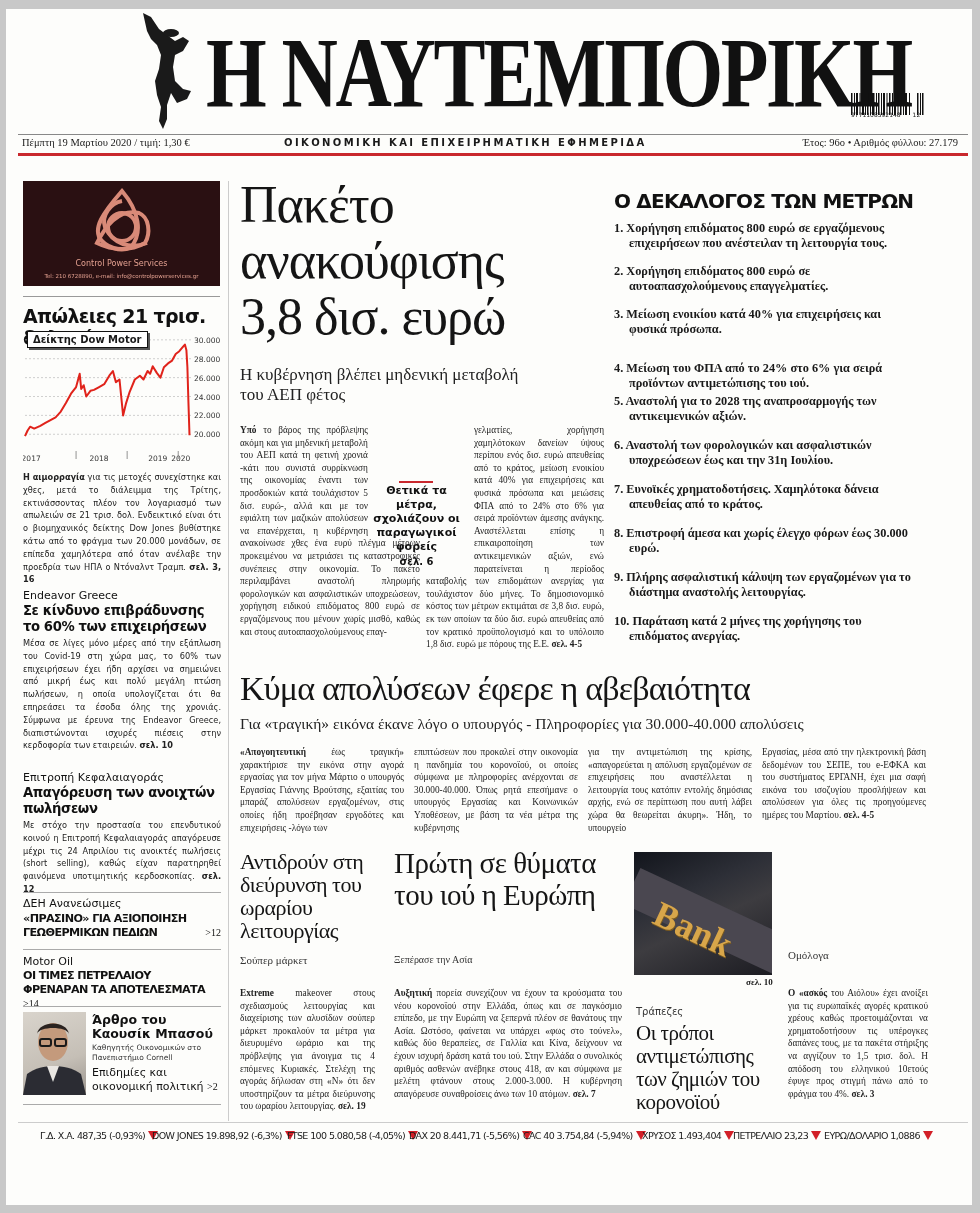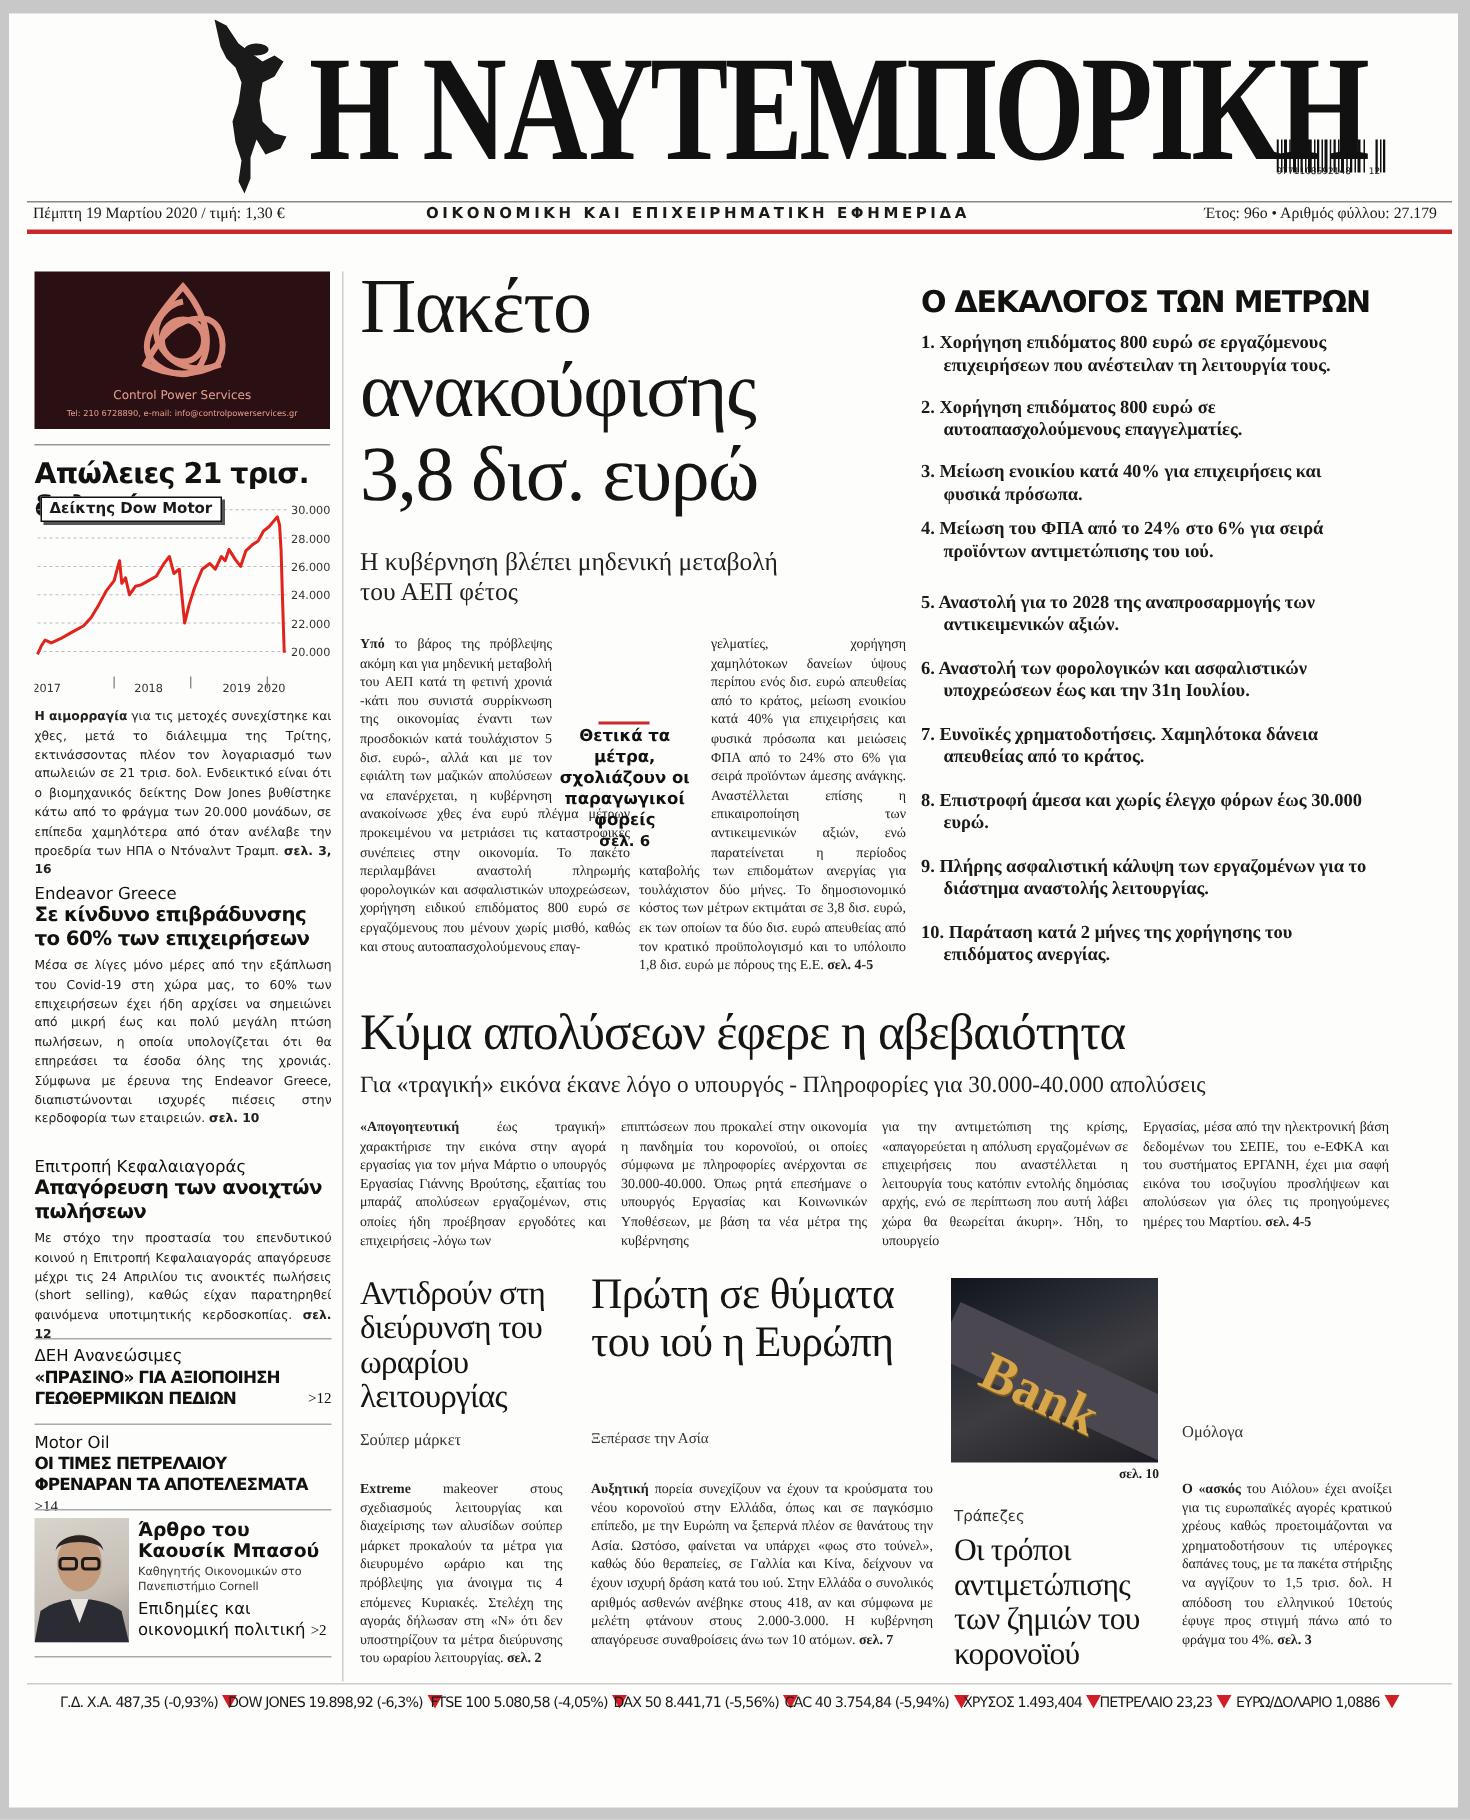--- a/index.html
+++ b/index.html
@@ -216,57 +216,57 @@
   <div class="abs lead-body" style="left:420px;top:415px;width:178px;height:240px;overflow:hidden">
     <div style="float:left;width:48px;height:88px;margin-top:52px"></div>
     <span>γελματίες, χορήγηση χαμηλότοκων δανείων ύψους περίπου ενός δισ. ευρώ απευθείας από το κράτος, μείωση ενοικίου κατά 40% για επιχειρήσεις και φυσικά πρόσωπα και μειώσεις ΦΠΑ από το 24% στο 6% για σειρά προϊόντων άμεσης ανάγκης. Αναστέλλεται επίσης η επικαιροποίηση των αντικειμενικών αξιών, ενώ παρατείνεται η περίοδος καταβολής των επιδομάτων ανεργίας για τουλάχιστον δύο μήνες. Το δημοσιονομικό κόστος των μέτρων εκτιμάται σε 3,8 δισ. ευρώ, εκ των οποίων τα δύο δισ. ευρώ απευθείας από τον κρατικό προϋπολογισμό και το υπόλοιπο 1,8 δισ. ευρώ με πόρους της Ε.Ε.</span> <b>σελ. 4-5</b>
   </div>
 
   <div class="abs box-measures">
     <div class="abs measures-title">Ο ΔΕΚΑΛΟΓΟΣ ΤΩΝ ΜΕΤΡΩΝ</div>
     <div class="abs measure" style="top:40px">1. Χορήγηση επιδόματος 800 ευρώ σε εργαζόμενους επιχειρήσεων που ανέστειλαν τη λειτουργία τους.</div>
     <div class="abs measure" style="top:83px">2. Χορήγηση επιδόματος 800 ευρώ σε αυτοαπασχολούμενους επαγγελματίες.</div>
     <div class="abs measure" style="top:126px">3. Μείωση ενοικίου κατά 40% για επιχειρήσεις και φυσικά πρόσωπα.</div>
-    <div class="abs measure" style="top:164px">4. Μείωση του ΦΠΑ από το 24% στο 6% για σειρά προϊόντων αντιμετώπισης του ιού.</div>
+    <div class="abs measure" style="top:180px">4. Μείωση του ΦΠΑ από το 24% στο 6% για σειρά προϊόντων αντιμετώπισης του ιού.</div>
     <div class="abs measure" style="top:213px">5. Αναστολή για το 2028 της αναπροσαρμογής των αντικειμενικών αξιών.</div>
     <div class="abs measure" style="top:257px">6. Αναστολή των φορολογικών και ασφαλιστικών υποχρεώσεων έως και την 31η Ιουλίου.</div>
     <div class="abs measure" style="top:301px">7. Ευνοϊκές χρηματοδοτήσεις. Χαμηλότοκα δάνεια απευθείας από το κράτος.</div>
     <div class="abs measure" style="top:345px">8. Επιστροφή άμεσα και χωρίς έλεγχο φόρων έως 30.000 ευρώ.</div>
     <div class="abs measure" style="top:389px">9. Πλήρης ασφαλιστική κάλυψη των εργαζομένων για το διάστημα αναστολής λειτουργίας.</div>
     <div class="abs measure" style="top:433px">10. Παράταση κατά 2 μήνες της χορήγησης του επιδόματος ανεργίας.</div>
   </div>
 
   <div class="abs h2 serif">Κύμα απολύσεων έφερε η αβεβαιότητα</div>
   <div class="abs h2-sub serif">Για «τραγική» εικόνα έκανε λόγο ο υπουργός - Πληροφορίες για 30.000-40.000 απολύσεις</div>
   <div class="abs body9" style="left:234px;top:737px;width:164px"><b>«Απογοητευτική</b><span> έως τραγική» χαρακτήρισε την εικόνα στην αγορά εργασίας για τον μήνα Μάρτιο ο υπουργός Εργασίας Γιάννης Βρούτσης, εξαιτίας του μπαράζ απολύσεων εργαζομένων, στις οποίες ήδη προέβησαν εργοδότες και επιχειρήσεις -λόγω των</span></div>
   <div class="abs body9" style="left:408px;top:737px;width:164px">επιπτώσεων που προκαλεί στην οικονομία η πανδημία του κορονοϊού, οι οποίες σύμφωνα με πληροφορίες ανέρχονται σε 30.000-40.000. Όπως ρητά επεσήμανε ο υπουργός Εργασίας και Κοινωνικών Υποθέσεων, με βάση τα νέα μέτρα της κυβέρνησης</div>
   <div class="abs body9" style="left:582px;top:737px;width:164px">για την αντιμετώπιση της κρίσης, «απαγορεύεται η απόλυση εργαζομένων σε επιχειρήσεις που αναστέλλεται η λειτουργία τους κατόπιν εντολής δημόσιας αρχής, ενώ σε περίπτωση που αυτή λάβει χώρα θα θεωρείται άκυρη». Ήδη, το υπουργείο</div>
   <div class="abs body9" style="left:756px;top:737px;width:164px"><span>Εργασίας, μέσα από την ηλεκτρονική βάση δεδομένων του ΣΕΠΕ, του e-ΕΦΚΑ και του συστήματος ΕΡΓΑΝΗ, έχει μια σαφή εικόνα του ισοζυγίου προσλήψεων και απολύσεων για όλες τις προηγούμενες ημέρες του Μαρτίου.</span> <b>σελ. 4-5</b></div>
 
   <div class="abs sec-head" style="left:234px;top:841px;width:160px;font-size:22px;line-height:23px">Αντιδρούν στη διεύρυνση του ωραρίου λειτουργίας</div>
   <div class="abs sec-kicker" style="left:234px;top:945px">Σούπερ μάρκετ</div>
-  <div class="abs body9" style="left:234px;top:978px;width:135px"><b>Extreme</b><span> makeover στους σχεδιασμούς λειτουργίας και διαχείρισης των αλυσίδων σούπερ μάρκετ προκαλούν τα μέτρα για διευρυμένο ωράριο και της πρόβλεψης για άνοιγμα τις 4 επόμενες Κυριακές. Στελέχη της αγοράς δήλωσαν στη «Ν» ότι δεν υποστηρίζουν τα μέτρα διεύρυνσης του ωραρίου λειτουργίας.</span> <b>σελ. 2</b></div>
+  <div class="abs body9" style="left:234px;top:978px;width:135px"><b>Extreme</b><span> makeover στους σχεδιασμούς λειτουργίας και διαχείρισης των αλυσίδων σούπερ μάρκετ προκαλούν τα μέτρα για διευρυμένο ωράριο και της πρόβλεψης για άνοιγμα τις 4 επόμενες Κυριακές. Στελέχη της αγοράς δήλωσαν στη «Ν» ότι δεν υποστηρίζουν τα μέτρα διεύρυνσης του ωραρίου λειτουργίας.</span> <b>σελ. 19</b></div>
 
   <div class="abs sec-head" style="left:388px;top:838px;width:240px;font-size:29px;line-height:32px">Πρώτη σε θύματα του ιού η Ευρώπη</div>
   <div class="abs sec-kicker" style="left:388px;top:945px;font-size:10px">Ξεπέρασε την Ασία</div>
   <div class="abs body9" style="left:388px;top:978px;width:228px"><b>Αυξητική</b><span> πορεία συνεχίζουν να έχουν τα κρούσματα του νέου κορονοϊού στην Ελλάδα, όπως και σε παγκόσμιο επίπεδο, με την Ευρώπη να ξεπερνά πλέον σε θανάτους την Ασία. Ωστόσο, φαίνεται να υπάρχει «φως στο τούνελ», καθώς δύο θεραπείες, σε Γαλλία και Κίνα, δείχνουν να έχουν ισχυρή δράση κατά του ιού. Στην Ελλάδα ο συνολικός αριθμός ασθενών ανέβηκε στους 418, αν και σύμφωνα με μελέτη φτάνουν στους 2.000-3.000. Η κυβέρνηση απαγόρευσε συναθροίσεις άνω των 10 ατόμων.</span> <b>σελ. 7</b></div>
 
   <div class="abs bank-photo">
     <div class="abs" style="left:-10px;top:50px;width:170px;height:40px;background:#4a4750;transform:rotate(25deg)"></div>
     <div class="abs bank-word">Bank</div>
   </div>
   <div class="abs" style="left:740px;top:968px;font-size:9px;font-weight:bold">σελ. 10</div>
   <div class="abs sec-kicker" style="left:630px;top:997px;font-family:'DejaVu Sans',sans-serif;font-size:10px">Τράπεζες</div>
   <div class="abs sec-head" style="left:630px;top:1013px;width:140px;font-size:21px;line-height:23px">Οι τρόποι αντιμετώπισης των ζημιών του κορονοϊού</div>
 
   <div class="abs sec-kicker" style="left:782px;top:940px">Ομόλογα</div>
   <div class="abs body9" style="left:782px;top:978px;width:140px"><b>Ο «ασκός</b><span> του Αιόλου» έχει ανοίξει για τις ευρωπαϊκές αγορές κρατικού χρέους καθώς προετοιμάζονται να χρηματοδοτήσουν τις υπέρογκες δαπάνες τους, με τα πακέτα στήριξης να αγγίζουν το 1,5 τρισ. δολ. Η απόδοση του ελληνικού 10ετούς έφυγε προς στιγμή πάνω από το φράγμα του 4%.</span> <b>σελ. 3</b></div>
 
   <div class="abs ticker-line"></div>
   <div class="abs ticker" style="left:34px"><span>Γ.Δ. Χ.Α.</span> <span>487,35 (-0,93%)</span><span class="tri"></span></div>
   <div class="abs ticker" style="left:146px"><span>DOW JONES</span> <span>19.898,92 (-6,3%)</span><span class="tri"></span></div>
   <div class="abs ticker" style="left:281px"><span>FTSE 100</span> <span>5.080,58 (-4,05%)</span><span class="tri"></span></div>
-  <div class="abs ticker" style="left:403px"><span>DAX 50</span> <span>8.441,71 (-5,56%)</span><span class="tri"></span></div>
+  <div class="abs ticker" style="left:403px"><span>DAX 20</span> <span>8.441,71 (-5,56%)</span><span class="tri"></span></div>
   <div class="abs ticker" style="left:517px"><span>CAC 40</span> <span>3.754,84 (-5,94%)</span><span class="tri"></span></div>
   <div class="abs ticker" style="left:636px"><span>ΧΡΥΣΟΣ</span> <span>1.493,404</span><span class="tri"></span></div>
   <div class="abs ticker" style="left:727px"><span>ΠΕΤΡΕΛΑΙΟ</span> <span>23,23</span><span class="tri"></span></div>
   <div class="abs ticker" style="left:818px"><span>ΕΥΡΩ/ΔΟΛΑΡΙΟ</span> <span>1,0886</span><span class="tri"></span></div>
 </div>
 
 </body></html>

